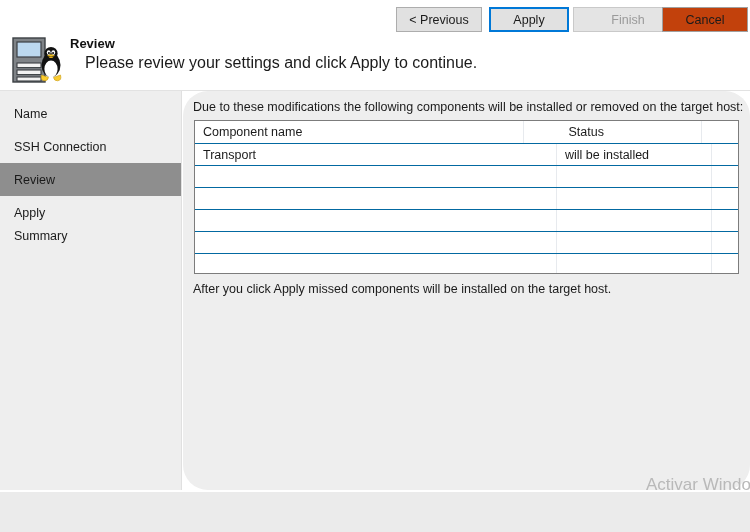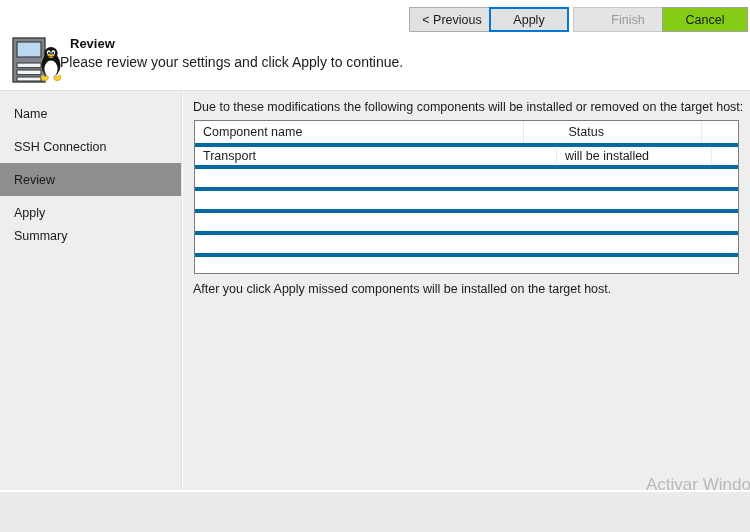--- a/index.html
+++ b/index.html
@@ -67,22 +67,22 @@
   }
   .header-title {
     position: absolute;
     left: 70px; top: 8px;
     font-size: 13px;
     font-weight: bold;
     color: #111111;
   }
   .header-sub {
     position: absolute;
-    left: 60px; top: 26px;
-    font-size: 14px;
+    left: 85px; top: 26px;
+    font-size: 16px;
     color: #1b1b1b;
     text-align: center;
   }
 
   
   .sidebar {
     position: absolute;
     left: 0; top: 91px;
     width: 182px; height: 399px;
     background: #eeeeee;
@@ -108,20 +108,21 @@
     background: #8e8e8e;
   }
   .side-item.active .lbl { color: #1a1a1a; }
 
   
   .main {
     position: absolute;
     left: 183px; top: 91px;
     width: 567px; height: 399px;
     background: #eeeeee;
+    border-radius: 25px;
   }
   .main-intro {
     position: absolute;
     left: 10px; top: 9px;
     font-size: 12.5px;
     color: #1b1b1b;
     white-space: nowrap;
   }
 
   
@@ -134,21 +135,21 @@
     box-sizing: border-box;
     overflow: hidden;
   }
   .trow {
     position: relative;
     height: 22px;
     width: 100%;
     box-sizing: border-box;
     display: flex;
   }
-  .trow + .trow { border-top: 4px solid #0369a1; align-items: center; }
+  .trow + .trow { border-top: 1px solid #0369a1; }
   .trow:first-child { border-top: none; gap: 36px; }
   .tcell {
     box-sizing: border-box;
     display: flex;
     align-items: center;
     font-size: 12.5px;
     color: #1b1b1b;
     white-space: nowrap;
     overflow: hidden;
   }
@@ -185,24 +186,24 @@
     box-sizing: border-box;
     font-family: "Liberation Sans", sans-serif;
     font-size: 12.5px;
     color: #1b1b1b;
     display: flex;
     align-items: center;
     justify-content: center;
     cursor: default;
     padding: 0;
   }
-  .btn.prev   { left: 409px; width: 86px; }
+  .btn.prev   { left: 396px; width: 86px; }
   .btn.apply  { left: 489px; width: 80px; border: 2px solid #0078d7; background: #e1e1e1; }
   .btn.finish { left: 573px; width: 110px; color: #9a9a9a; border-color: #c9c9c9; background: #e4e4e4; }
-  .btn.cancel { left: 662px; width: 86px; background: #84cc16; border-color: #a0a0a0; }
+  .btn.cancel { left: 662px; width: 86px; background: #c2410c; border-color: #a0a0a0; }
 
   
   .watermark {
     position: absolute;
     left: 646px; top: 474px;
     width: 150px;
     text-align: left;
     pointer-events: none;
     color: #b9b9b9;
     font-family: "Liberation Sans", sans-serif;

